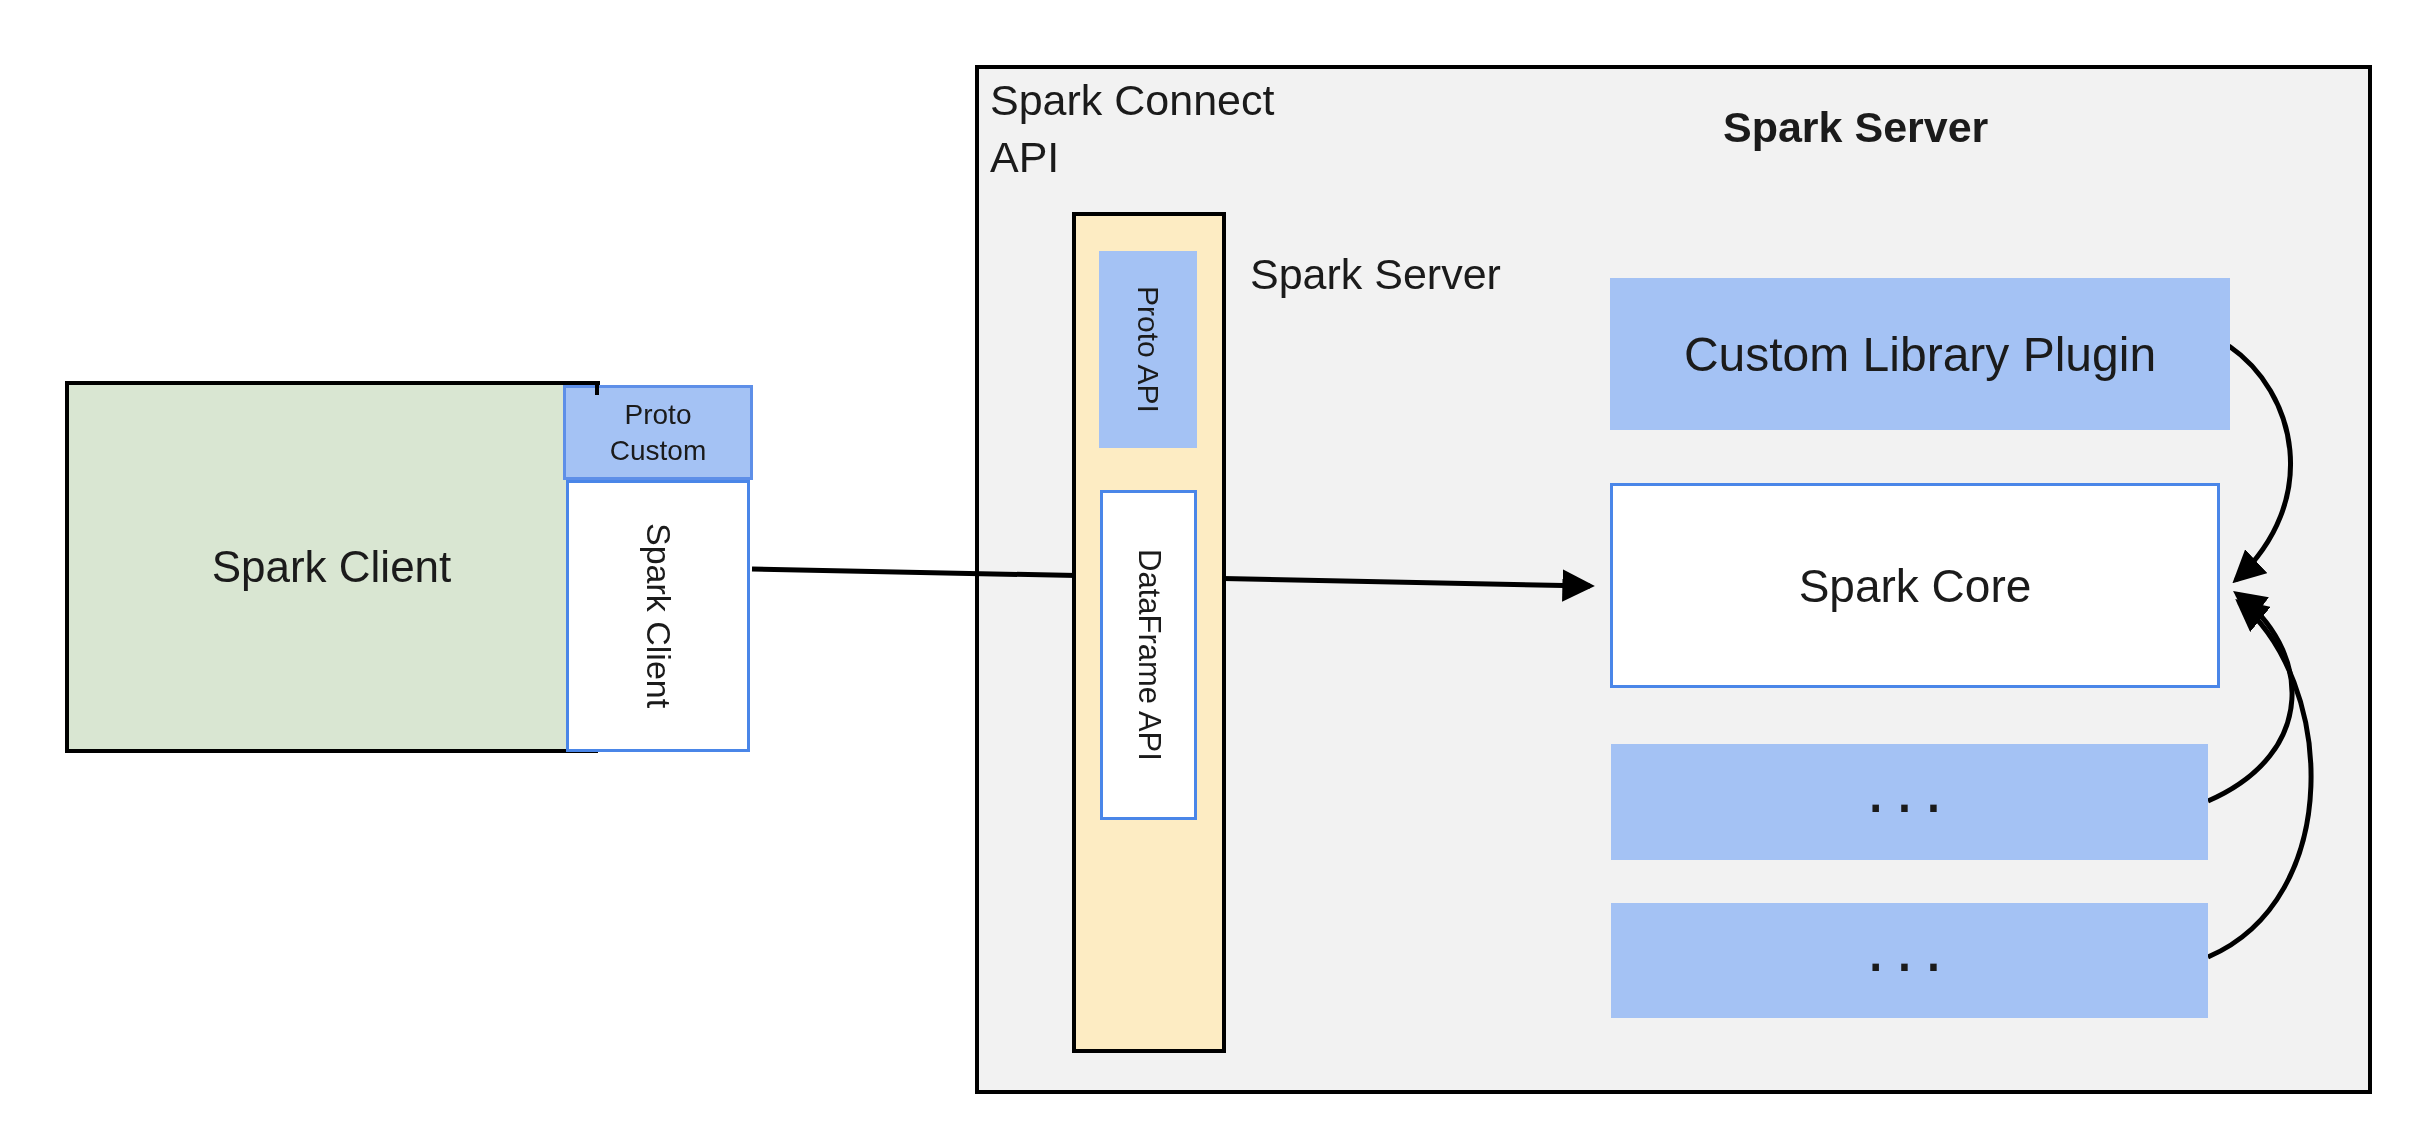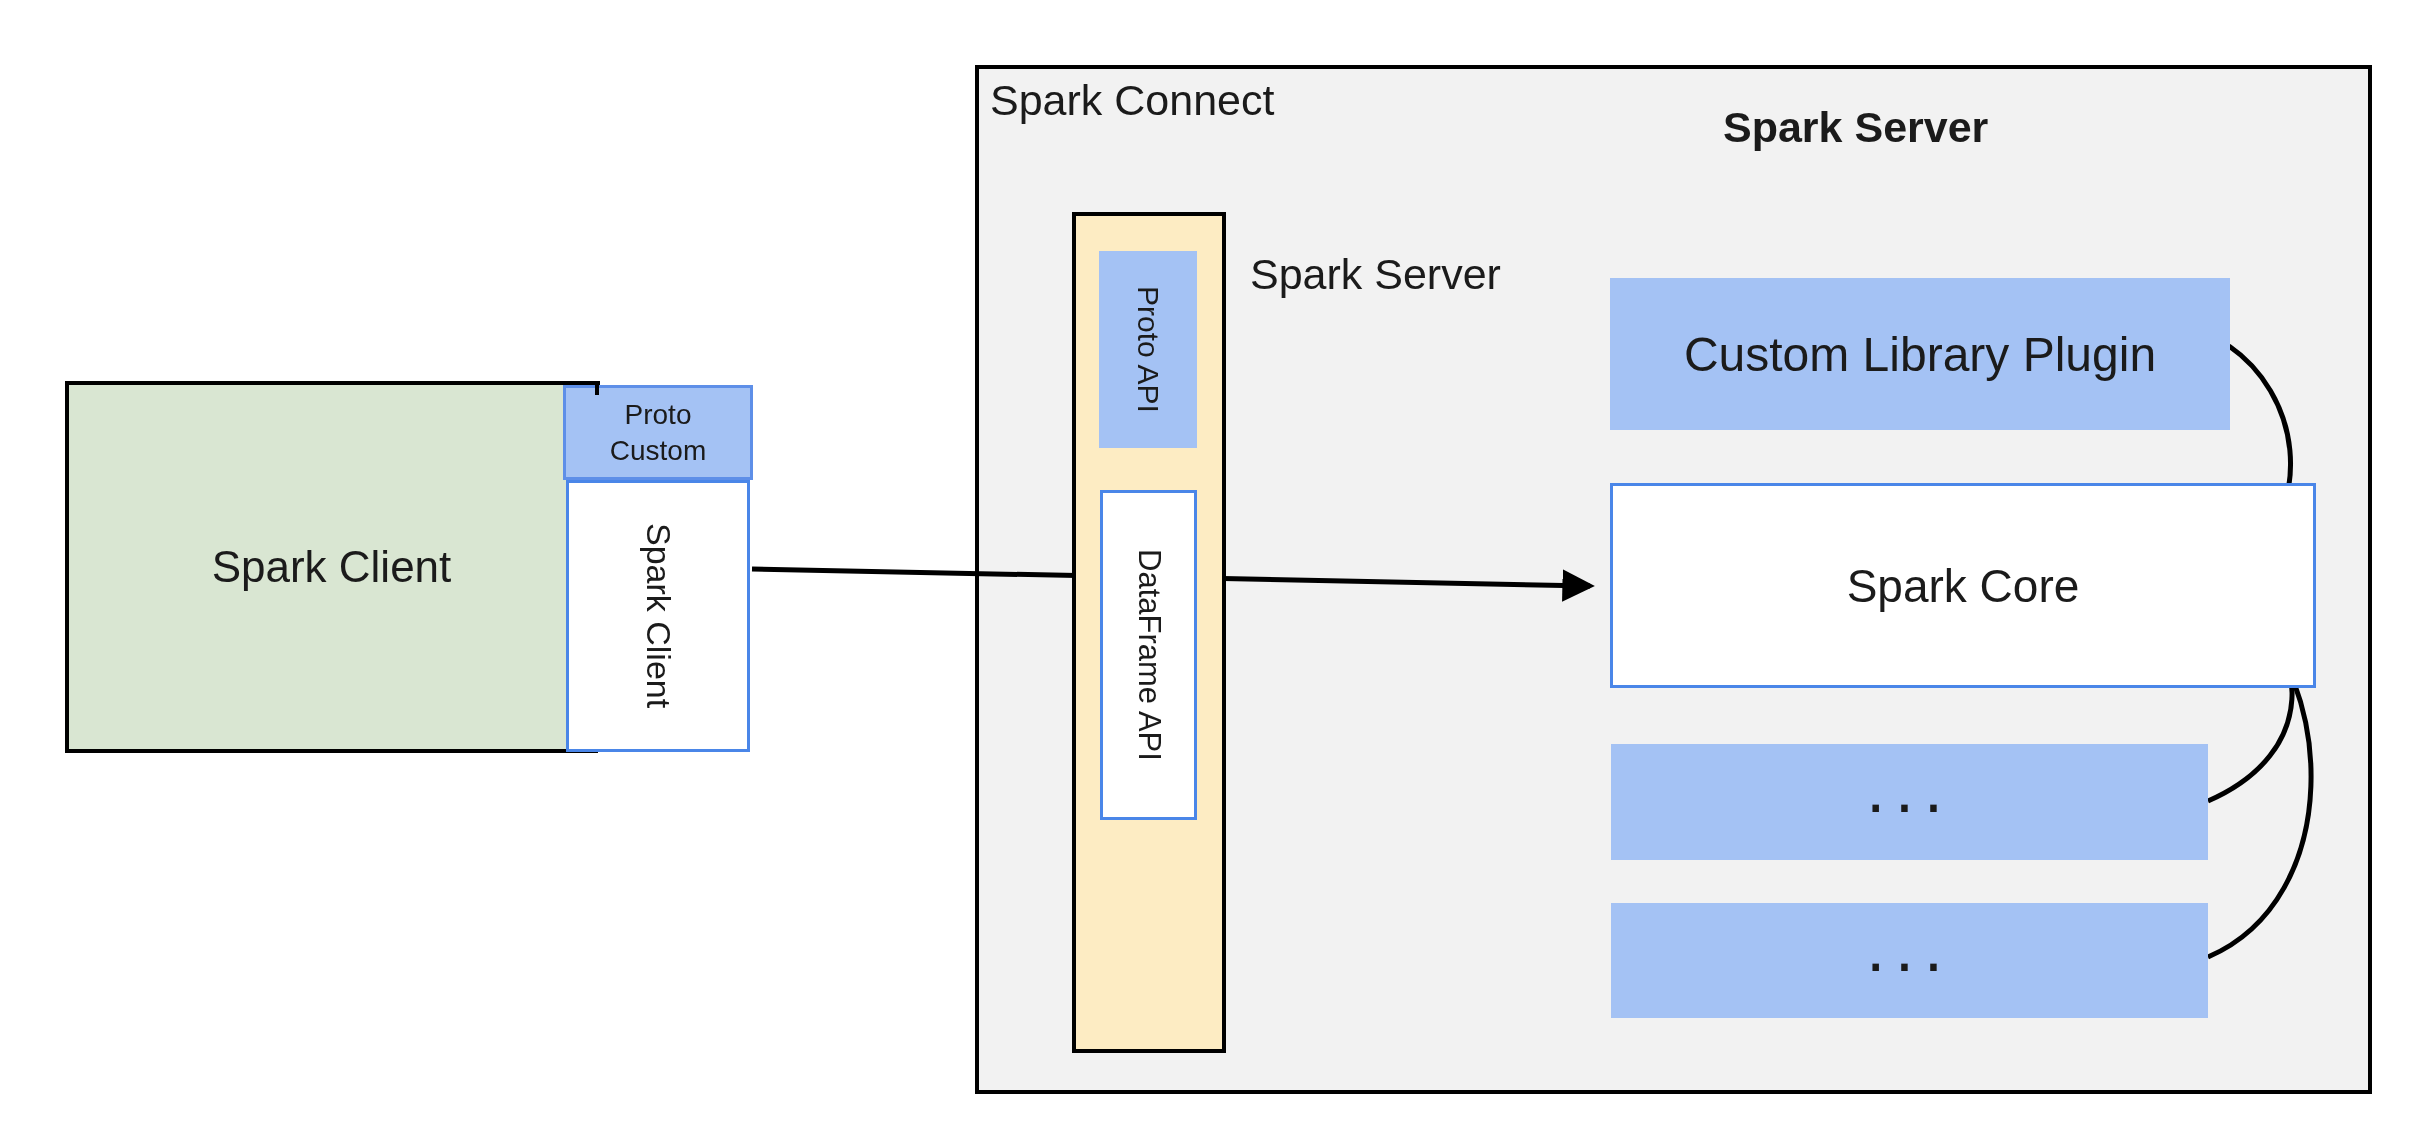--- a/index.html
+++ b/index.html
@@ -39,21 +39,21 @@
   #proto-api{left:1099px;top:251px;width:98px;height:197px;background:var(--blue);}
   #proto-api .vtext{font-size:30px;}
   #dataframe-api{left:1100px;top:490px;width:97px;height:330px;
     background:#fff;border:3px solid var(--blueborder);}
   #dataframe-api .vtext{font-size:31px;}
   #server-library-label{left:1250px;top:247px;font-size:43px;line-height:54px;}
 
   
   #plugin-box{left:1610px;top:278px;width:620px;height:152px;
     background:var(--blue);font-size:48px;}
-  #spark-core-box{left:1610px;top:483px;width:706px;height:205px;
+  #spark-core-box{left:1610px;top:483px;width:610px;height:205px;
     background:#fff;border:3px solid var(--blueborder);font-size:46px;}
   .dots-box{left:1611px;width:597px;background:var(--blue);
     font-size:68px;letter-spacing:10px;}
   .dots-box span{transform:translateY(-14px);display:inline-block;line-height:0;}
   #dots-box-1{top:744px;height:116px;}
   #dots-box-2{top:903px;height:115px;}
 
   #arrow-layer{left:0;top:0;width:2435px;height:1135px;pointer-events:none;}
 </style>
 </head>
@@ -78,20 +78,21 @@
   <span class="vtext">Spark Client</span>
 </div>
 
 <div class="abs z4" id="green-border-patch"></div>
 <div class="abs z4" id="green-border-tick"></div>
 
 <div class="abs z1" id="gray-box"></div>
 
 <div class="abs z3" id="spark-connect-label">
   <div>Spark Connect</div>
+  <div>API</div>
 </div>
 
 <div class="abs z3" id="spark-server-title">Spark Server</div>
 
 <svg class="abs z2" id="arrow-layer" viewBox="0 0 2435 1135">
   <defs>
     <marker id="ah" viewBox="0 0 10 10" refX="8.5" refY="5" markerWidth="6.5" markerHeight="6.5" orient="auto-start-reverse">
       <path d="M0,0 L10,5 L0,10 z" fill="#000"></path>
     </marker>
   </defs>

